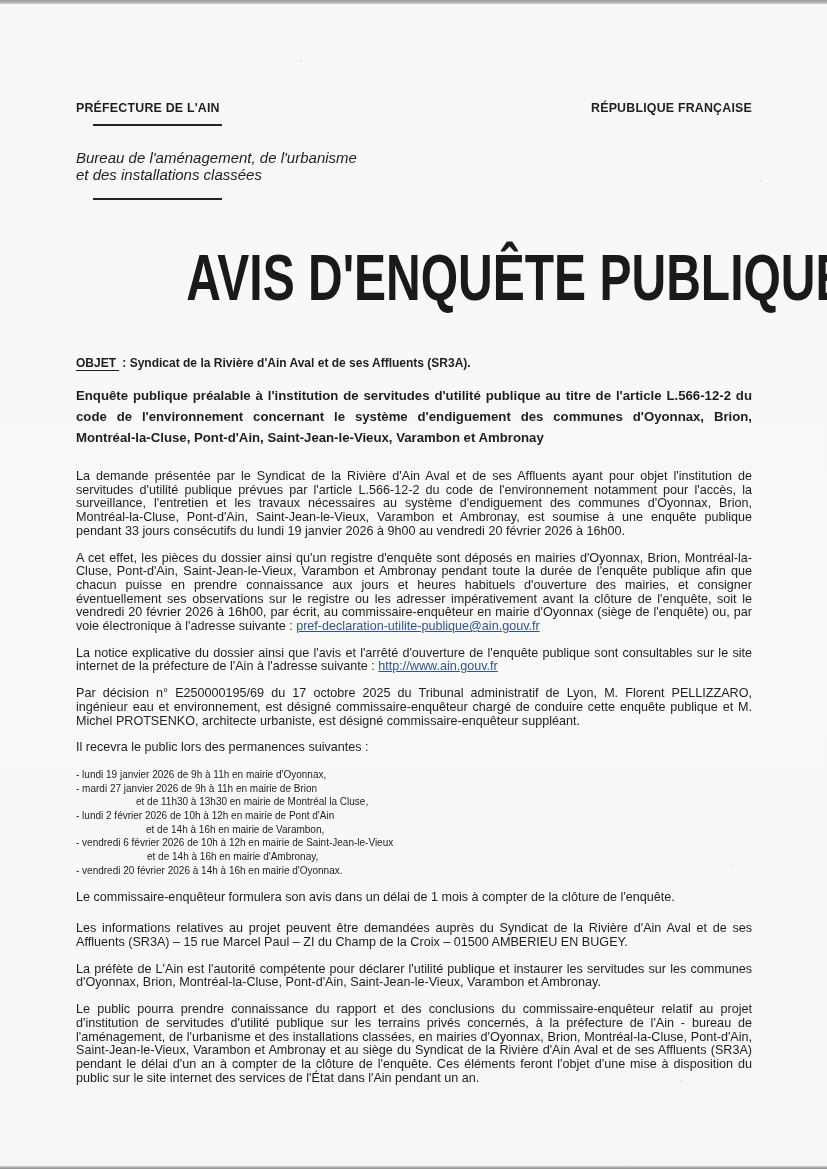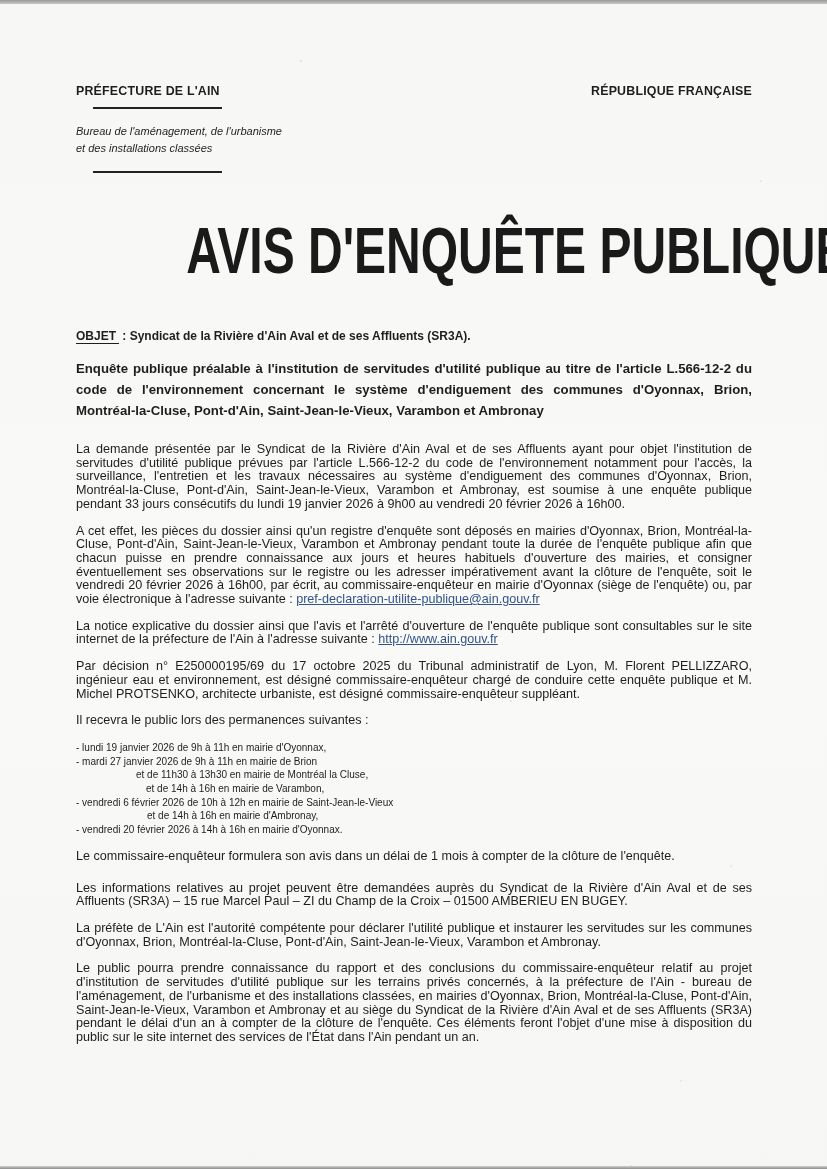--- a/index.html
+++ b/index.html
@@ -20,27 +20,27 @@
   .specks{position:absolute;inset:0;pointer-events:none;}
   .specks::after{
     content:"";position:absolute;width:2px;height:2px;border-radius:50%;
     background:rgba(60,60,60,.14);
     top:60px;left:300px;
     box-shadow:210px 640px 0 rgba(60,60,60,.12), 460px 120px 0 rgba(60,60,60,.10),
       -120px 980px 0 rgba(60,60,60,.12), 380px 1020px 0 rgba(60,60,60,.10),
       120px 340px 0 rgba(60,60,60,.08), 430px 805px 0 rgba(60,60,60,.11),
       -60px 520px 0 rgba(60,60,60,.09), 330px 1105px 0 rgba(60,60,60,.12);
   }
-  .content{position:absolute;left:76px;right:75px;top:0;}
+  .content{position:absolute;left:76px;right:75px;top:17px;}
 
   
   .header-row{display:flex;justify-content:space-between;align-items:flex-start;
     padding-top:84px;font-size:12.4px;font-weight:bold;letter-spacing:.2px;}
   .rule{width:129px;border:0;border-top:2px solid #232323;margin:9px 0 0 17px;}
-  .bureau{margin-top:14px;font-style:italic;font-size:11px;line-height:16.5px;}
+  .bureau{margin-top:24px;font-style:italic;font-size:15px;line-height:16.5px;}
   .rule2{margin-top:15px;}
 
   
   .title-wrap{margin-top:44px;height:70px;text-align:center;}
   .main-title{display:inline-block;white-space:nowrap;
     font-size:64px;line-height:68px;font-weight:bold;color:#1a1a1a;
     transform:scaleX(.75);transform-origin:center;}
 
   
   .objet{margin-top:41px;font-size:12px;font-weight:bold;line-height:17px;}
@@ -94,20 +94,21 @@
     <p class="para"><span>La notice explicative du dossier ainsi que l'avis et l'arrêté d'ouverture de l'enquête publique sont consultables sur le site internet de la préfecture de l'Ain à l'adresse suivante :  </span><a class="doc-link">http://www.ain.gouv.fr</a></p>
 
     <p class="para">Par décision n° E250000195/69 du 17 octobre 2025 du Tribunal administratif de Lyon, M. Florent PELLIZZARO, ingénieur eau et environnement, est désigné commissaire-enquêteur chargé de conduire cette enquête publique et M. Michel PROTSENKO, architecte urbaniste, est désigné commissaire-enquêteur suppléant.</p>
 
     <p class="para">Il recevra le public lors des permanences suivantes :</p>
 
     <div class="perm-list">
       <div>- lundi 19 janvier 2026 de 9h à 11h en mairie d'Oyonnax,</div>
       <div>- mardi 27 janvier 2026 de 9h à 11h en mairie de Brion</div>
       <div class="perm-sub-1">et de 11h30 à 13h30 en mairie de Montréal la Cluse,</div>
+      <div>- lundi 2 février 2026 de 10h à 12h en mairie de Pont d'Ain</div>
       <div class="perm-sub-2">et de 14h à 16h en mairie de Varambon,</div>
       <div>- vendredi 6 février 2026 de 10h à 12h en mairie de Saint-Jean-le-Vieux</div>
       <div class="perm-sub-3">et de 14h à 16h en mairie d'Ambronay,</div>
       <div>- vendredi 20 février 2026 à 14h à 16h en mairie d'Oyonnax.</div>
     </div>
 
     <p class="para">Le commissaire-enquêteur formulera son avis dans un délai de 1 mois à compter de la clôture de l'enquête.</p>
 
     <p class="para extra-gap">Les informations relatives au projet peuvent être demandées auprès du Syndicat de la Rivière d'Ain Aval et de ses Affluents (SR3A) – 15 rue Marcel Paul – ZI du Champ de la Croix – 01500 AMBERIEU EN BUGEY.</p>
 

